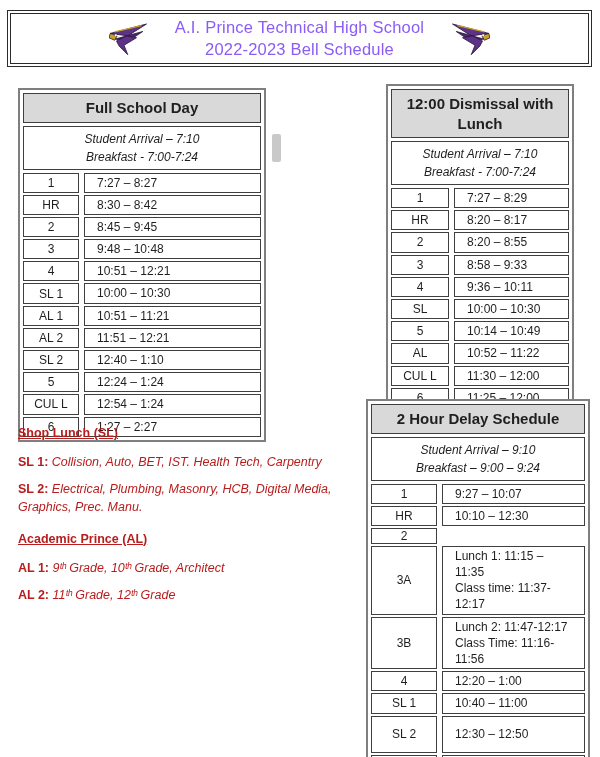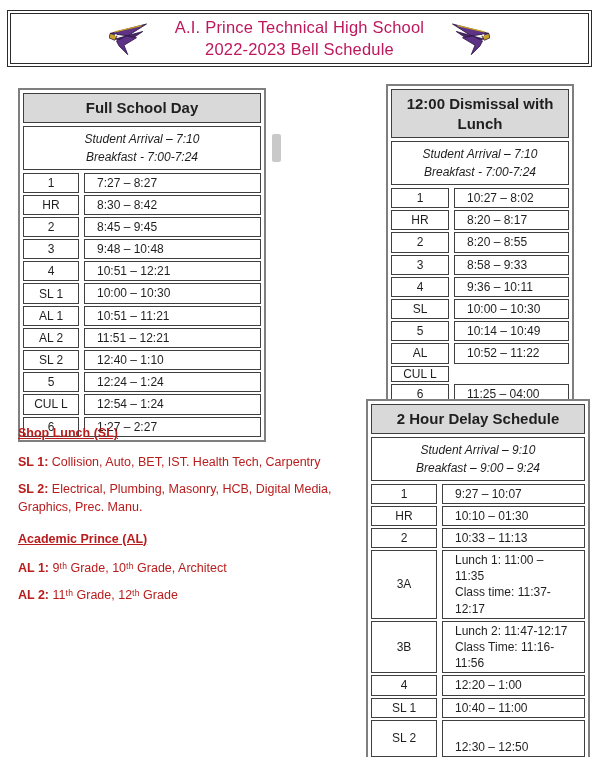--- a/index.html
+++ b/index.html
@@ -11,21 +11,21 @@
 
   
   .header-box {
     position:absolute; left:7px; top:10px; width:585px; height:57px;
     border:1.6px solid #2b2b2b; padding:2px; background:#fff;
   }
   .header-inner {
     border:1px solid #2b2b2b; height:100%;
     display:flex; align-items:center; justify-content:center; gap:26px;
   }
-  .header-text { text-align:center; font-size:16.5px; line-height:1.32; color:#be185d; letter-spacing:.2px; }
+  .header-text { text-align:center; font-size:16.5px; line-height:1.32; color:#8b5cf6; letter-spacing:.2px; }
   .falcon svg { display:block; }
   .falcon.mirrored svg { transform:scaleX(-1); }
 
   
   .sched { position:absolute; border:2px solid #7f7f7f; padding:3px; background:#fff; }
   .sched .title {
     border:1.5px solid #3f3f3f; background:#d9d9d9; text-align:center;
     font-weight:bold; font-size:15px; line-height:1.3; padding:4px 12px; margin-bottom:3px;
   }
   .sched .subhead {
@@ -35,38 +35,38 @@
   .srow { display:flex; gap:5px; margin-bottom:2px; }
   .srow:last-child { margin-bottom:0; }
   .pcell {
     border:1.5px solid #3f3f3f; display:flex; align-items:center; justify-content:center;
     font-size:12px; min-height:15px; flex-shrink:0;
   }
   .tcell {
     border:1.5px solid #3f3f3f; flex:1; font-size:12px; line-height:1.35;
     padding:1px 12px; display:flex; flex-direction:column; justify-content:center;
   }
-  .srow.tall .tcell { min-height:37px; justify-content:flex-end; padding-top:2px; }
+  .srow.tall .tcell { min-height:37px; justify-content:center; padding-top:2px; }
 
   .full-day  { left:18px;  top:88px;  width:248px; }
   .full-day .pcell { width:56px; }
   .dismissal { left:386px; top:84px;  width:188px; }
   .dismissal .pcell { width:58px; }
   .delay     { left:366px; top:399px; width:224px; }
   .delay .pcell { width:66px; }
 
   
   .thumb { position:absolute; left:272px; top:134px; width:9px; height:28px; background:#c9c9c9; border-radius:2px; }
 
   
   .notes { position:absolute; left:18px; top:424px; width:348px; font-size:12.5px; line-height:1.45; color:#b91c1c; }
   .notes .nhead { font-weight:bold; text-decoration:underline; margin-bottom:11px; }
   .notes .nline { margin-bottom:9px; }
   .notes .nlabel { font-weight:bold; font-style:normal; }
-  .notes .ntext { }
+  .notes .ntext { font-style:italic; }
   .notes .gap-top { margin-top:13px; }
 </style>
 </head>
 <body>
 
 <div class="page">
 
   <div class="header-box">
     <div class="header-inner">
       <span class="falcon">
@@ -212,21 +212,21 @@
     <div class="title">12:00 Dismissal with Lunch</div>
     <div class="subhead">
       <div>Student Arrival – 7:10</div>
       <div>Breakfast - 7:00-7:24</div>
     </div>
     <div>
 
         <div class="srow">
           <div class="pcell">1</div>
           <div class="tcell">
-            <div>10:27 – 8:02</div>
+            <div>7:27 – 8:29</div>
 
           </div>
         </div>
 
         <div class="srow">
           <div class="pcell">HR</div>
           <div class="tcell">
             <div>8:20 – 8:17</div>
 
           </div>
@@ -275,26 +275,30 @@
         <div class="srow">
           <div class="pcell">AL</div>
           <div class="tcell">
             <div>10:52 – 11:22</div>
 
           </div>
         </div>
 
         <div class="srow">
           <div class="pcell">CUL L</div>
+          <div class="tcell">
+            <div>11:30 – 12:00</div>
+
+          </div>
         </div>
 
         <div class="srow">
           <div class="pcell">6</div>
           <div class="tcell">
-            <div>11:25 – 04:00</div>
+            <div>11:25 – 12:00</div>
 
           </div>
         </div>
       </div>
   </div>
 
   <div class="sched delay">
     <div class="title">2 Hour Delay Schedule</div>
     <div class="subhead">
       <div>Student Arrival – 9:10</div>
@@ -306,37 +310,33 @@
           <div class="pcell">1</div>
           <div class="tcell">
             <div>9:27 – 10:07</div>
 
           </div>
         </div>
 
         <div class="srow">
           <div class="pcell">HR</div>
           <div class="tcell">
-            <div>10:10 – 01:30</div>
+            <div>10:10 – 12:30</div>
 
           </div>
         </div>
 
         <div class="srow">
           <div class="pcell">2</div>
-          <div class="tcell">
-            <div>10:33 – 11:13</div>
-
-          </div>
         </div>
 
         <div class="srow">
           <div class="pcell">3A</div>
           <div class="tcell">
-            <div>Lunch 1: 11:00 – 11:35</div>
+            <div>Lunch 1: 11:15 – 11:35</div>
             <div>Class time: 11:37-12:17</div>
           </div>
         </div>
 
         <div class="srow">
           <div class="pcell">3B</div>
           <div class="tcell">
             <div>Lunch 2: 11:47-12:17</div>
             <div>Class Time: 11:16-11:56</div>
           </div>

